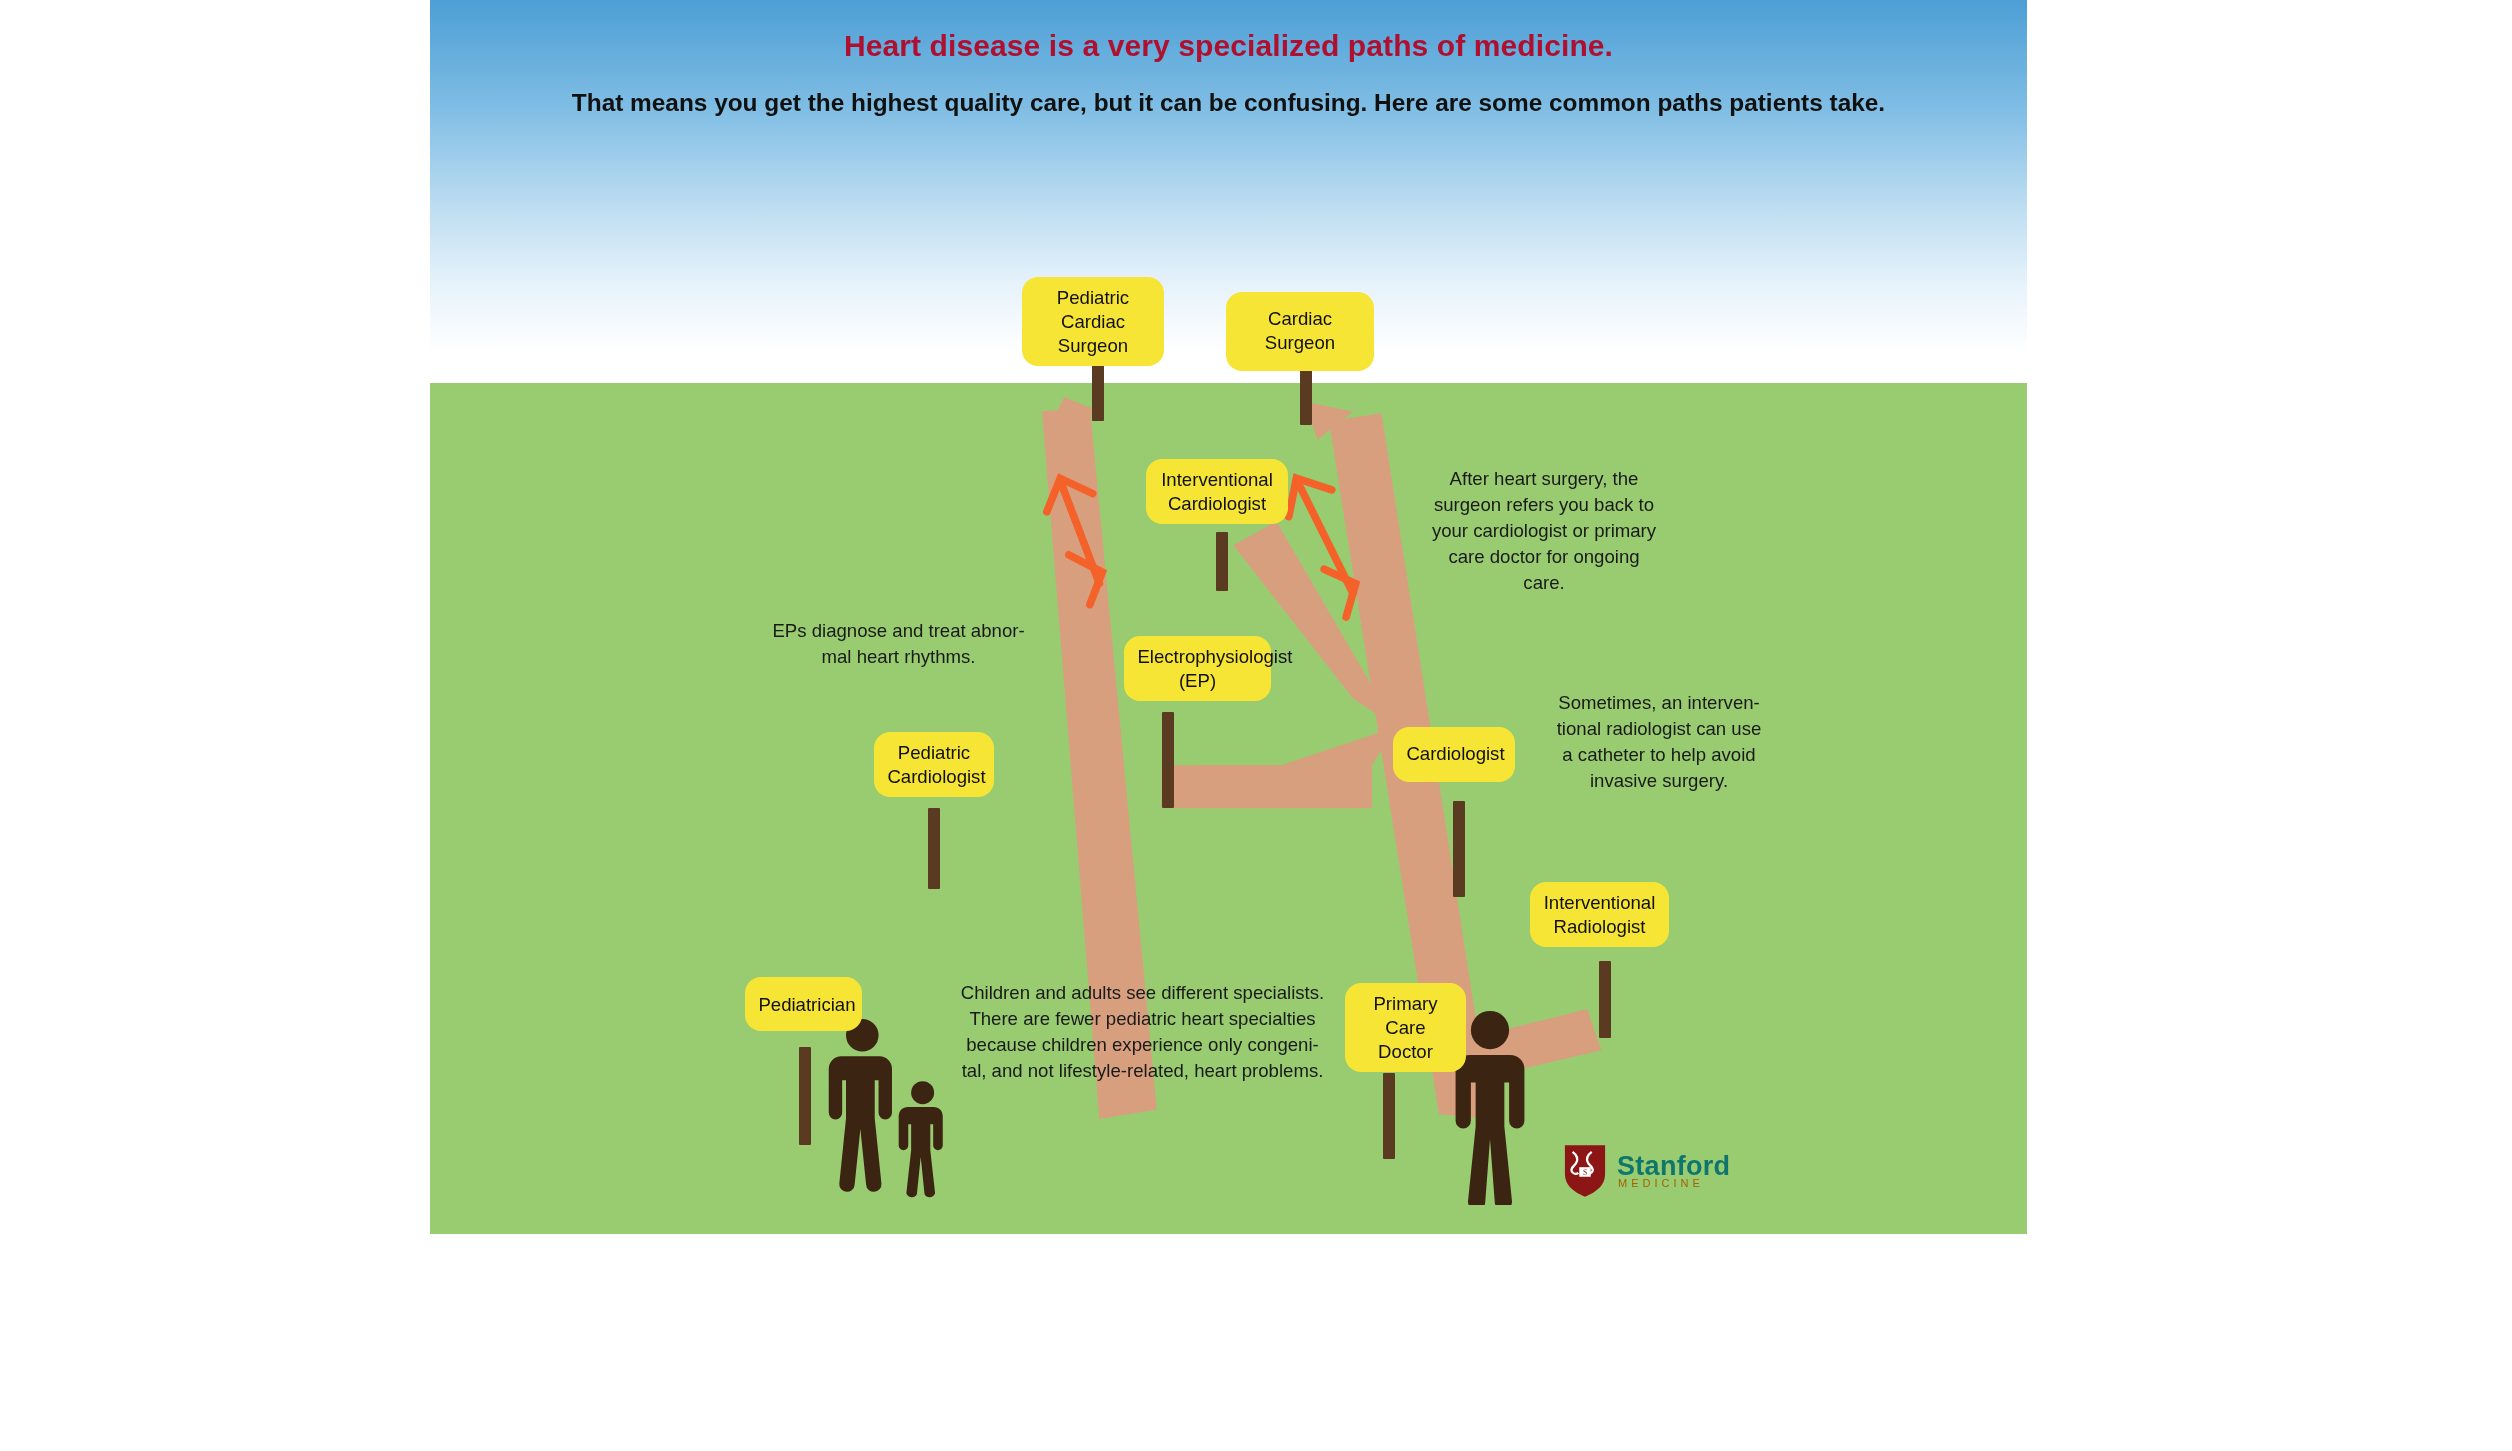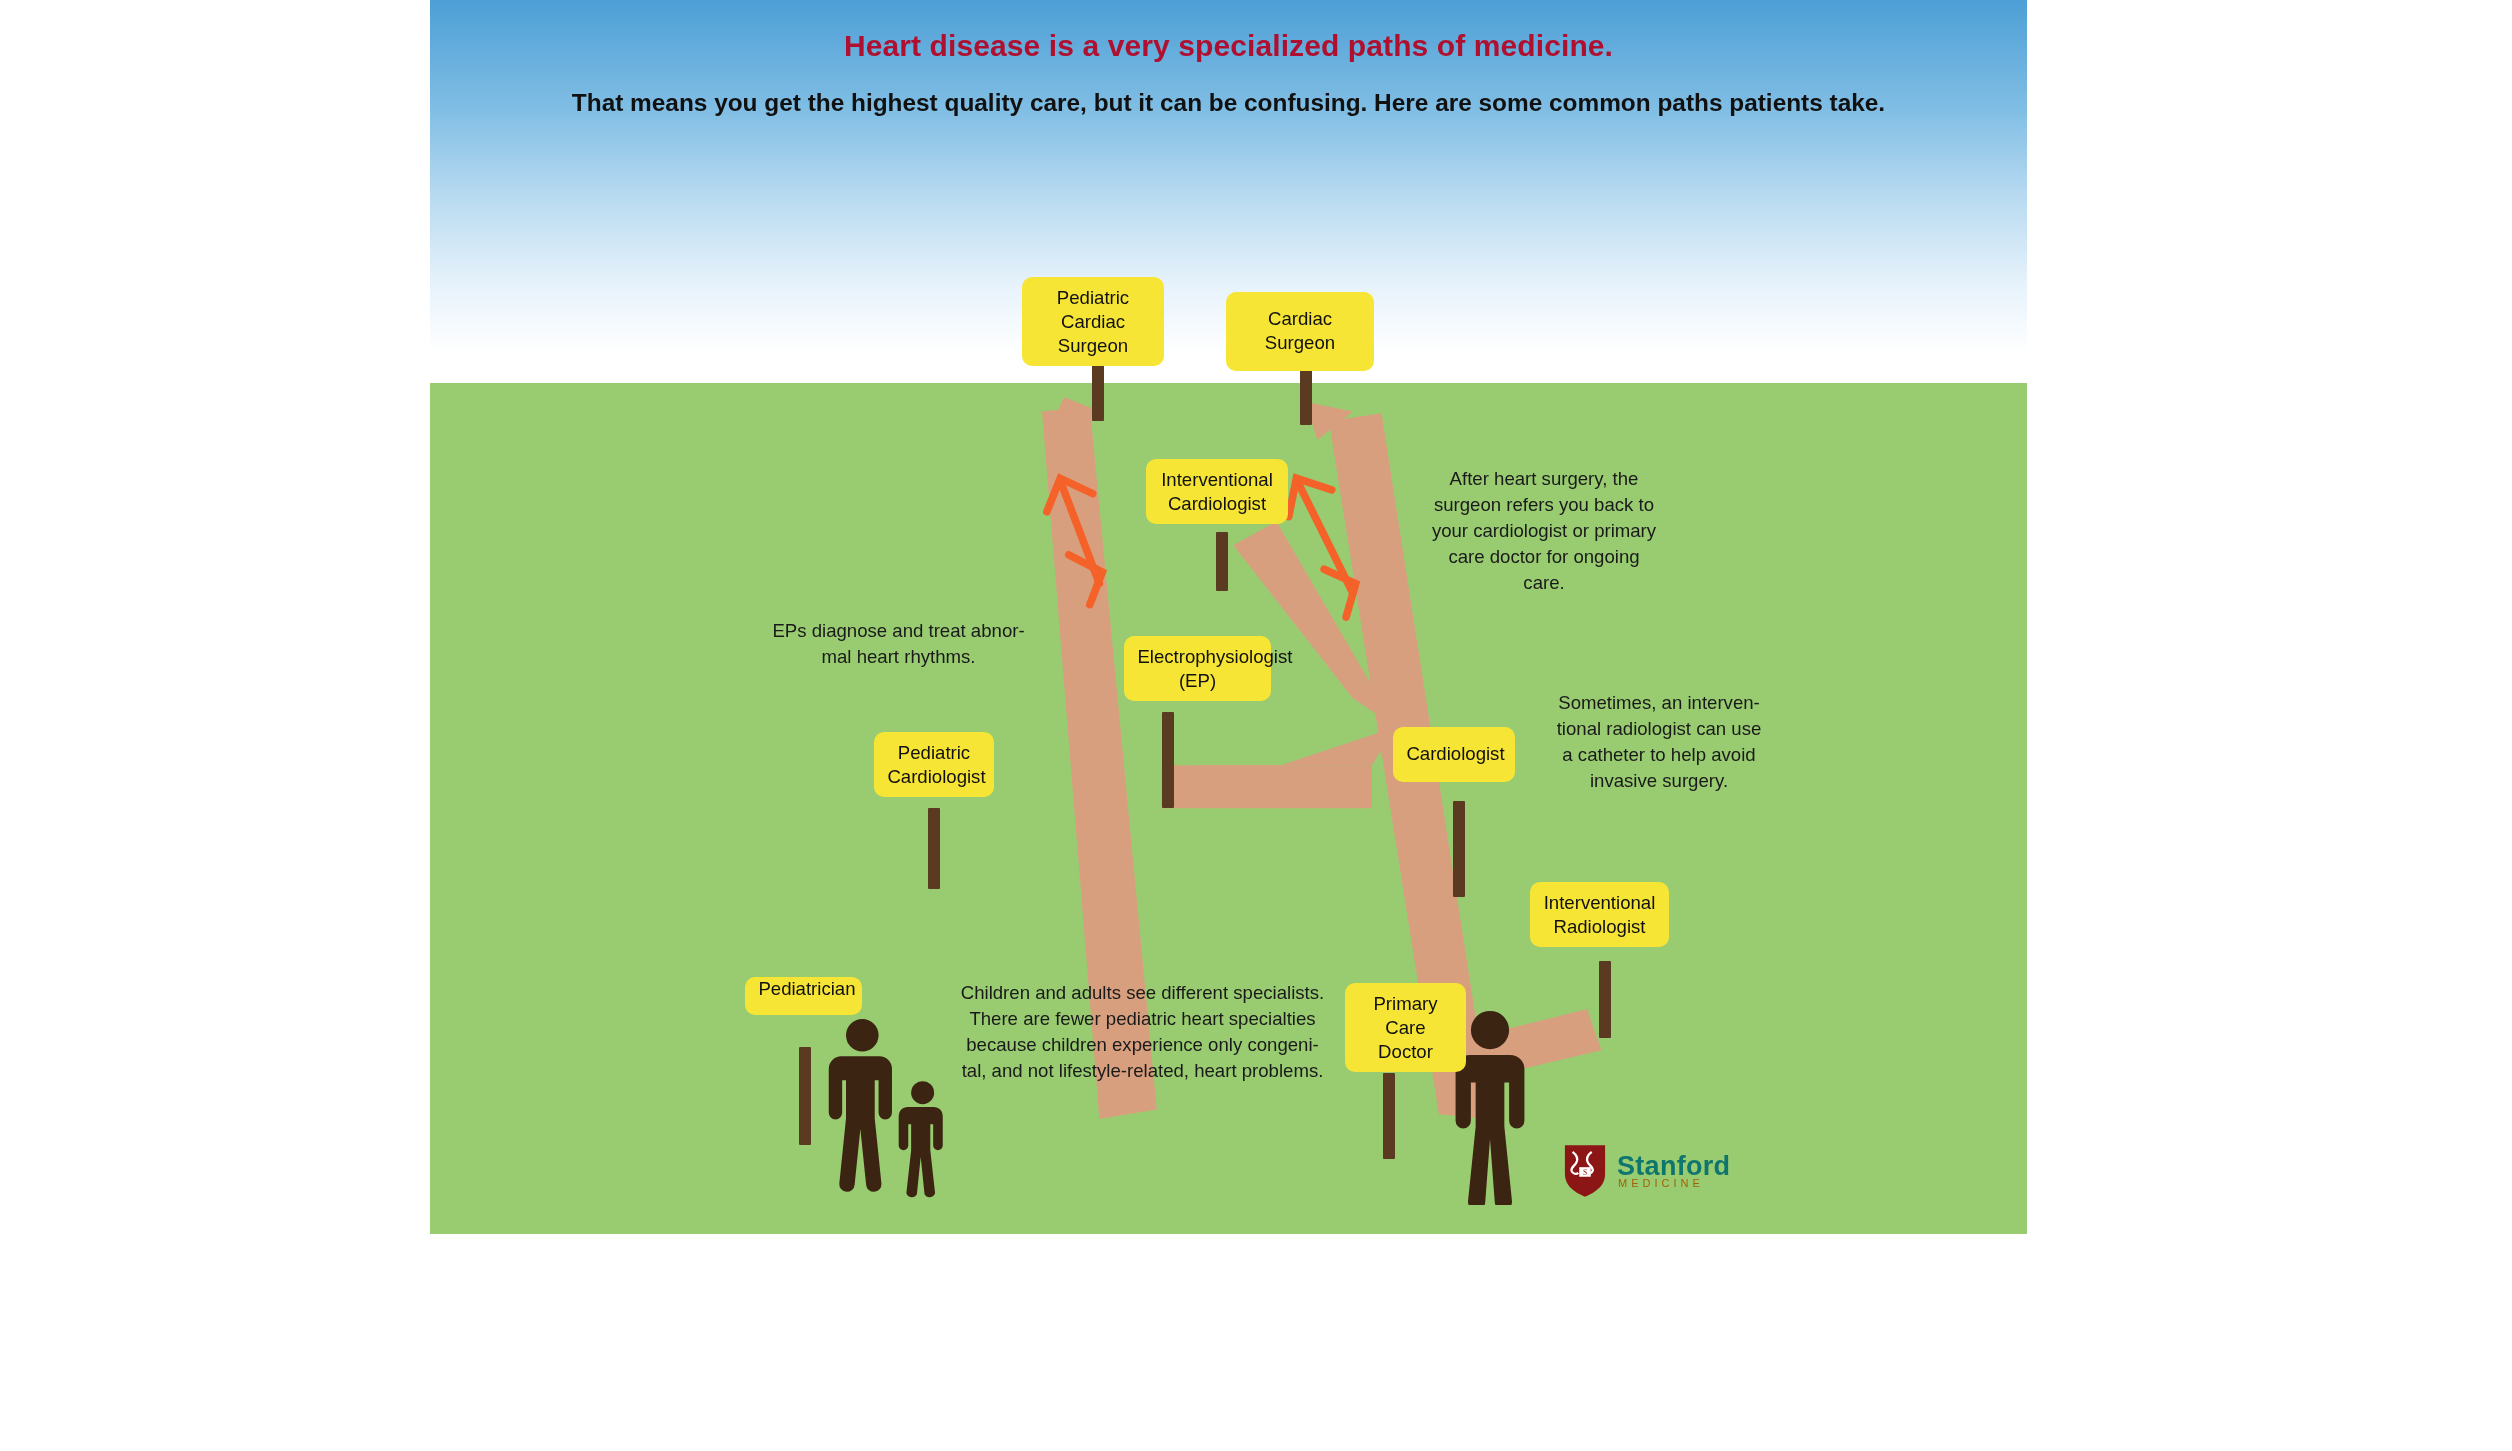--- a/index.html
+++ b/index.html
@@ -76,21 +76,21 @@
     position: absolute;
     background: #5b3a22;
     width: 12.4px;
     border-radius: 1px;
   }
 
   
   .node {
     position: absolute;
     background: #f7e536;
-    border-radius: 10px;
+    border-radius: 16px;
     color: #111;
     font-size: 18.6px;
     line-height: 24px;
     text-align: center;
     padding: 8.6px 13.4px;
     box-sizing: border-box;
     white-space: pre-line;
   }
 
   
@@ -219,21 +219,21 @@
 (EP)</div>
 
   <div class="node" style="left:444px; top:732px; width:120px;">Pediatric
 Cardiologist</div>
 
   <div class="node" style="left:963px; top:727px; width:122px; padding-top:15.3px; padding-bottom:15.3px;">Cardiologist</div>
 
   <div class="node" style="left:1100px; top:882px; width:139px;">Interventional
 Radiologist</div>
 
-  <div class="node" style="left:315px; top:977px; width:117px; padding-top:0; padding-bottom:14.3px;">Pediatrician</div>
+  <div class="node" style="left:315px; top:977px; width:117px; padding-top:16px; padding-bottom:14.3px;">Pediatrician</div>
 
   <div class="node" style="left:894px; top:983px; width:121px;margin-left:21px;">Primary Care
 Doctor</div>
 
 
   <div class="note" style="left:287px; top:618px; width:363px;">EPs diagnose and treat abnor-
 mal heart rhythms.</div>
 
   <div class="note" style="left:956px; top:466px; width:316px;">After heart surgery, the
 surgeon refers you back to

